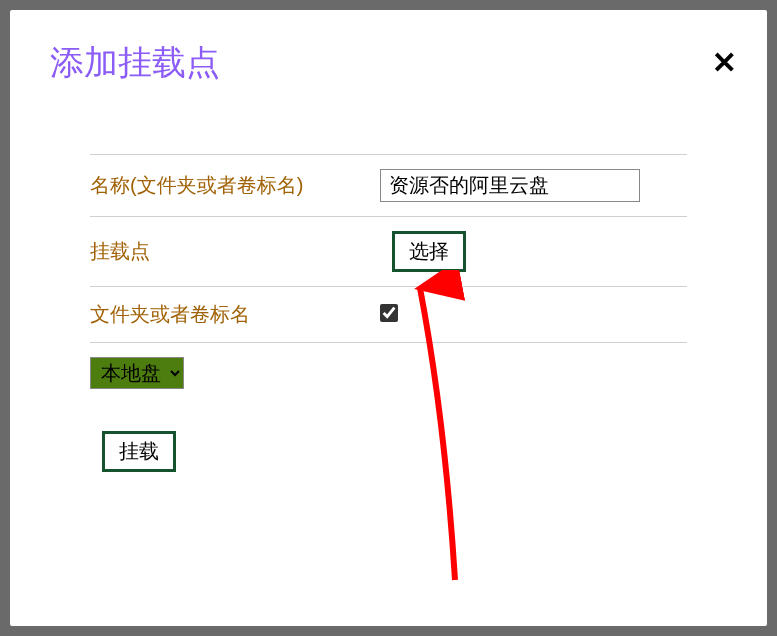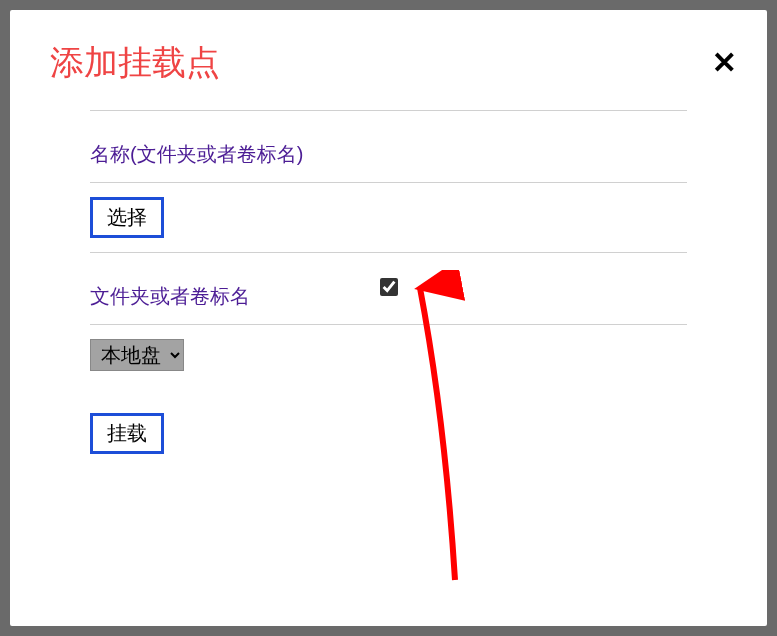--- a/index.html
+++ b/index.html
@@ -14,22 +14,22 @@
       background: #fff;
       width: 100%;
       height: 100%;
       position: relative;
       padding: 30px 40px 30px 40px;
       border-radius: 2px;
     }
     .modal-title {
       font-size: 34px;
       font-weight: 400;
-      color: #ef4444;
-      margin-bottom: 24px;
+      color: #8b5cf6;
+      margin-bottom: 68px;
     }
     .close-icon {
       position: absolute;
       top: 38px;
       right: 30px;
       font-size: 30px;
       font-weight: 700;
       color: #000;
       cursor: pointer;
       line-height: 1;
@@ -43,47 +43,47 @@
       border-top: 1px solid #d0d0d0;
       padding: 14px 0;
       min-height: 56px;
     }
     .form-row:last-of-type {
       border-bottom: 1px solid #d0d0d0;
     }
     .form-label {
       flex: 0 0 290px;
       font-size: 20px;
-      color: #4c1d95;
-      margin-top: 16px;
+      color: #a16207;
     }
     .form-control-cell {
       flex: 1;
     }
     .text-input {
       font-size: 20px;
       padding: 4px 8px;
       border: 1px solid #888;
       width: 260px;
       font-family: inherit;
     }
     .btn {
       font-size: 20px;
       padding: 4px 14px;
-      border: 3px solid #1d4ed8;
+      border: 3px solid #14532d;
       background: #fff;
       cursor: pointer;
       font-family: inherit;
+      margin-left: 12px;
     }
     .select {
       font-size: 20px;
       padding: 3px 6px;
       border: 1px solid #888;
       font-family: Liberation Sans, sans-serif;
-      background: #a3a3a3;
+      background: #4d7c0f;
     }
     .chk {
       width: 18px;
       height: 18px;
       accent-color: #333;
       cursor: pointer;
     }
     .submit-row {
       margin-top: 28px;
     }
@@ -100,23 +100,27 @@
 <body>
 
 <div class="modal">
   <h1 class="modal-title">添加挂载点</h1>
   <span class="close-icon">✕</span>
 
   <div class="form">
 
     <div class="form-row">
       <div class="form-label">名称(文件夹或者卷标名)</div>
+      <div class="form-control-cell">
+        <input type="text" class="text-input" value="资源否的阿里云盘" style="">
+      </div>
     </div>
 
     <div class="form-row">
+      <div class="form-label">挂载点</div>
       <div class="form-control-cell">
         <button type="button" class="btn">选择</button>
       </div>
     </div>
 
     <div class="form-row">
       <div class="form-label">文件夹或者卷标名</div>
       <div class="form-control-cell">
         <input type="checkbox" class="chk" id="chk-auto" checked="" style="">
       </div>

